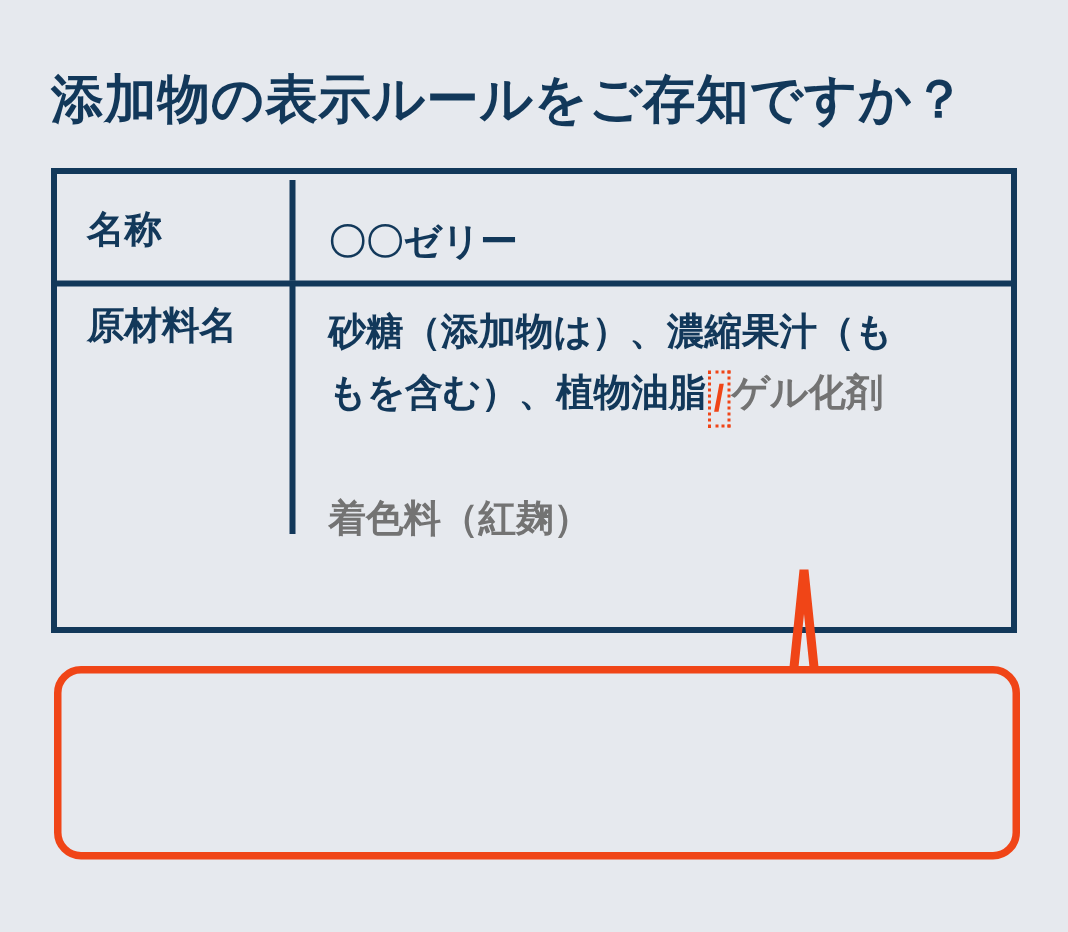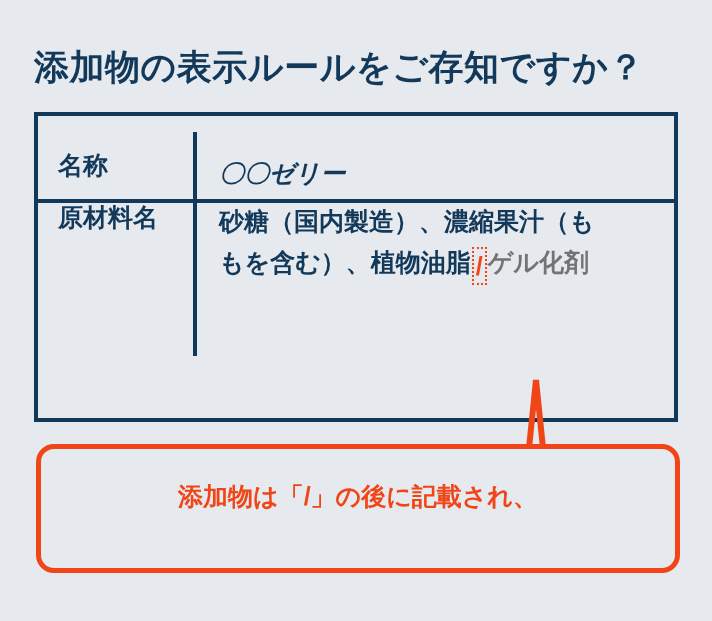--- a/index.html
+++ b/index.html
@@ -49,21 +49,21 @@
     background: #e6e9ee;
   }
   .table-row {
     position: absolute;
     left: 0;
     box-sizing: border-box;
     width: 100%;
     display: flex;
   }
   .row-name {
-    top: 16px;
+    top: 4px;
     height: 71px;
     border-bottom: 4px solid #12385a;
   }
   .row-ingredients {
     top: 71px;
     height: 169px;
     border-radius: 24px;
   }
   .cell-head {
     width: 159px;
@@ -88,21 +88,20 @@
     padding: 14px 0 0 22px;
     font-size: 25px;
     font-weight: bold;
     color: #12385a;
     line-height: 1.35;
   }
   .row-name .cell-body {
     display: flex;
     align-items: center;
     padding-top: 16px;
-    font-style: italic;
   }
 
   .ingredients-text {
     font-size: 25px;
     font-weight: bold;
     line-height: 41px;
     color: #12385a;
     letter-spacing: 0px;
   }
   .additive {
@@ -161,32 +160,32 @@
 
     <div class="table-row row-name">
       <div class="cell-head">名称</div>
       <div class="cell-body">〇〇ゼリー</div>
     </div>
 
     <div class="table-row row-ingredients">
       <div class="cell-head">原材料名</div>
       <div class="cell-body">
         <div class="ingredients-text">
-          <span>砂糖（国内製造）、濃縮果汁（も</span><br>
+          <span>砂糖（添加物は）、濃縮果汁（も</span><br>
           <span>もを含む）、植物油脂</span><span class="slash-mark">/</span><span class="additive">ゲル化剤</span><br>
           <br>
+          <span class="additive">着色料（紅麹）</span>
         </div>
       </div>
     </div>
 
   </div>
 
   <svg class="callout-tail" viewBox="0 0 62 76">
     <polyline points="3,74 24,74 31,6 38,74 59,74" fill="none" stroke="#f04517" stroke-width="6" stroke-linejoin="miter" stroke-linecap="butt"></polyline>
   </svg>
 
   <div class="callout">
     <div class="callout-text">
-      <div>添加物は「/」の後に記載され、</div>
     </div>
   </div>
 
 </div>
 
 </body></html>

